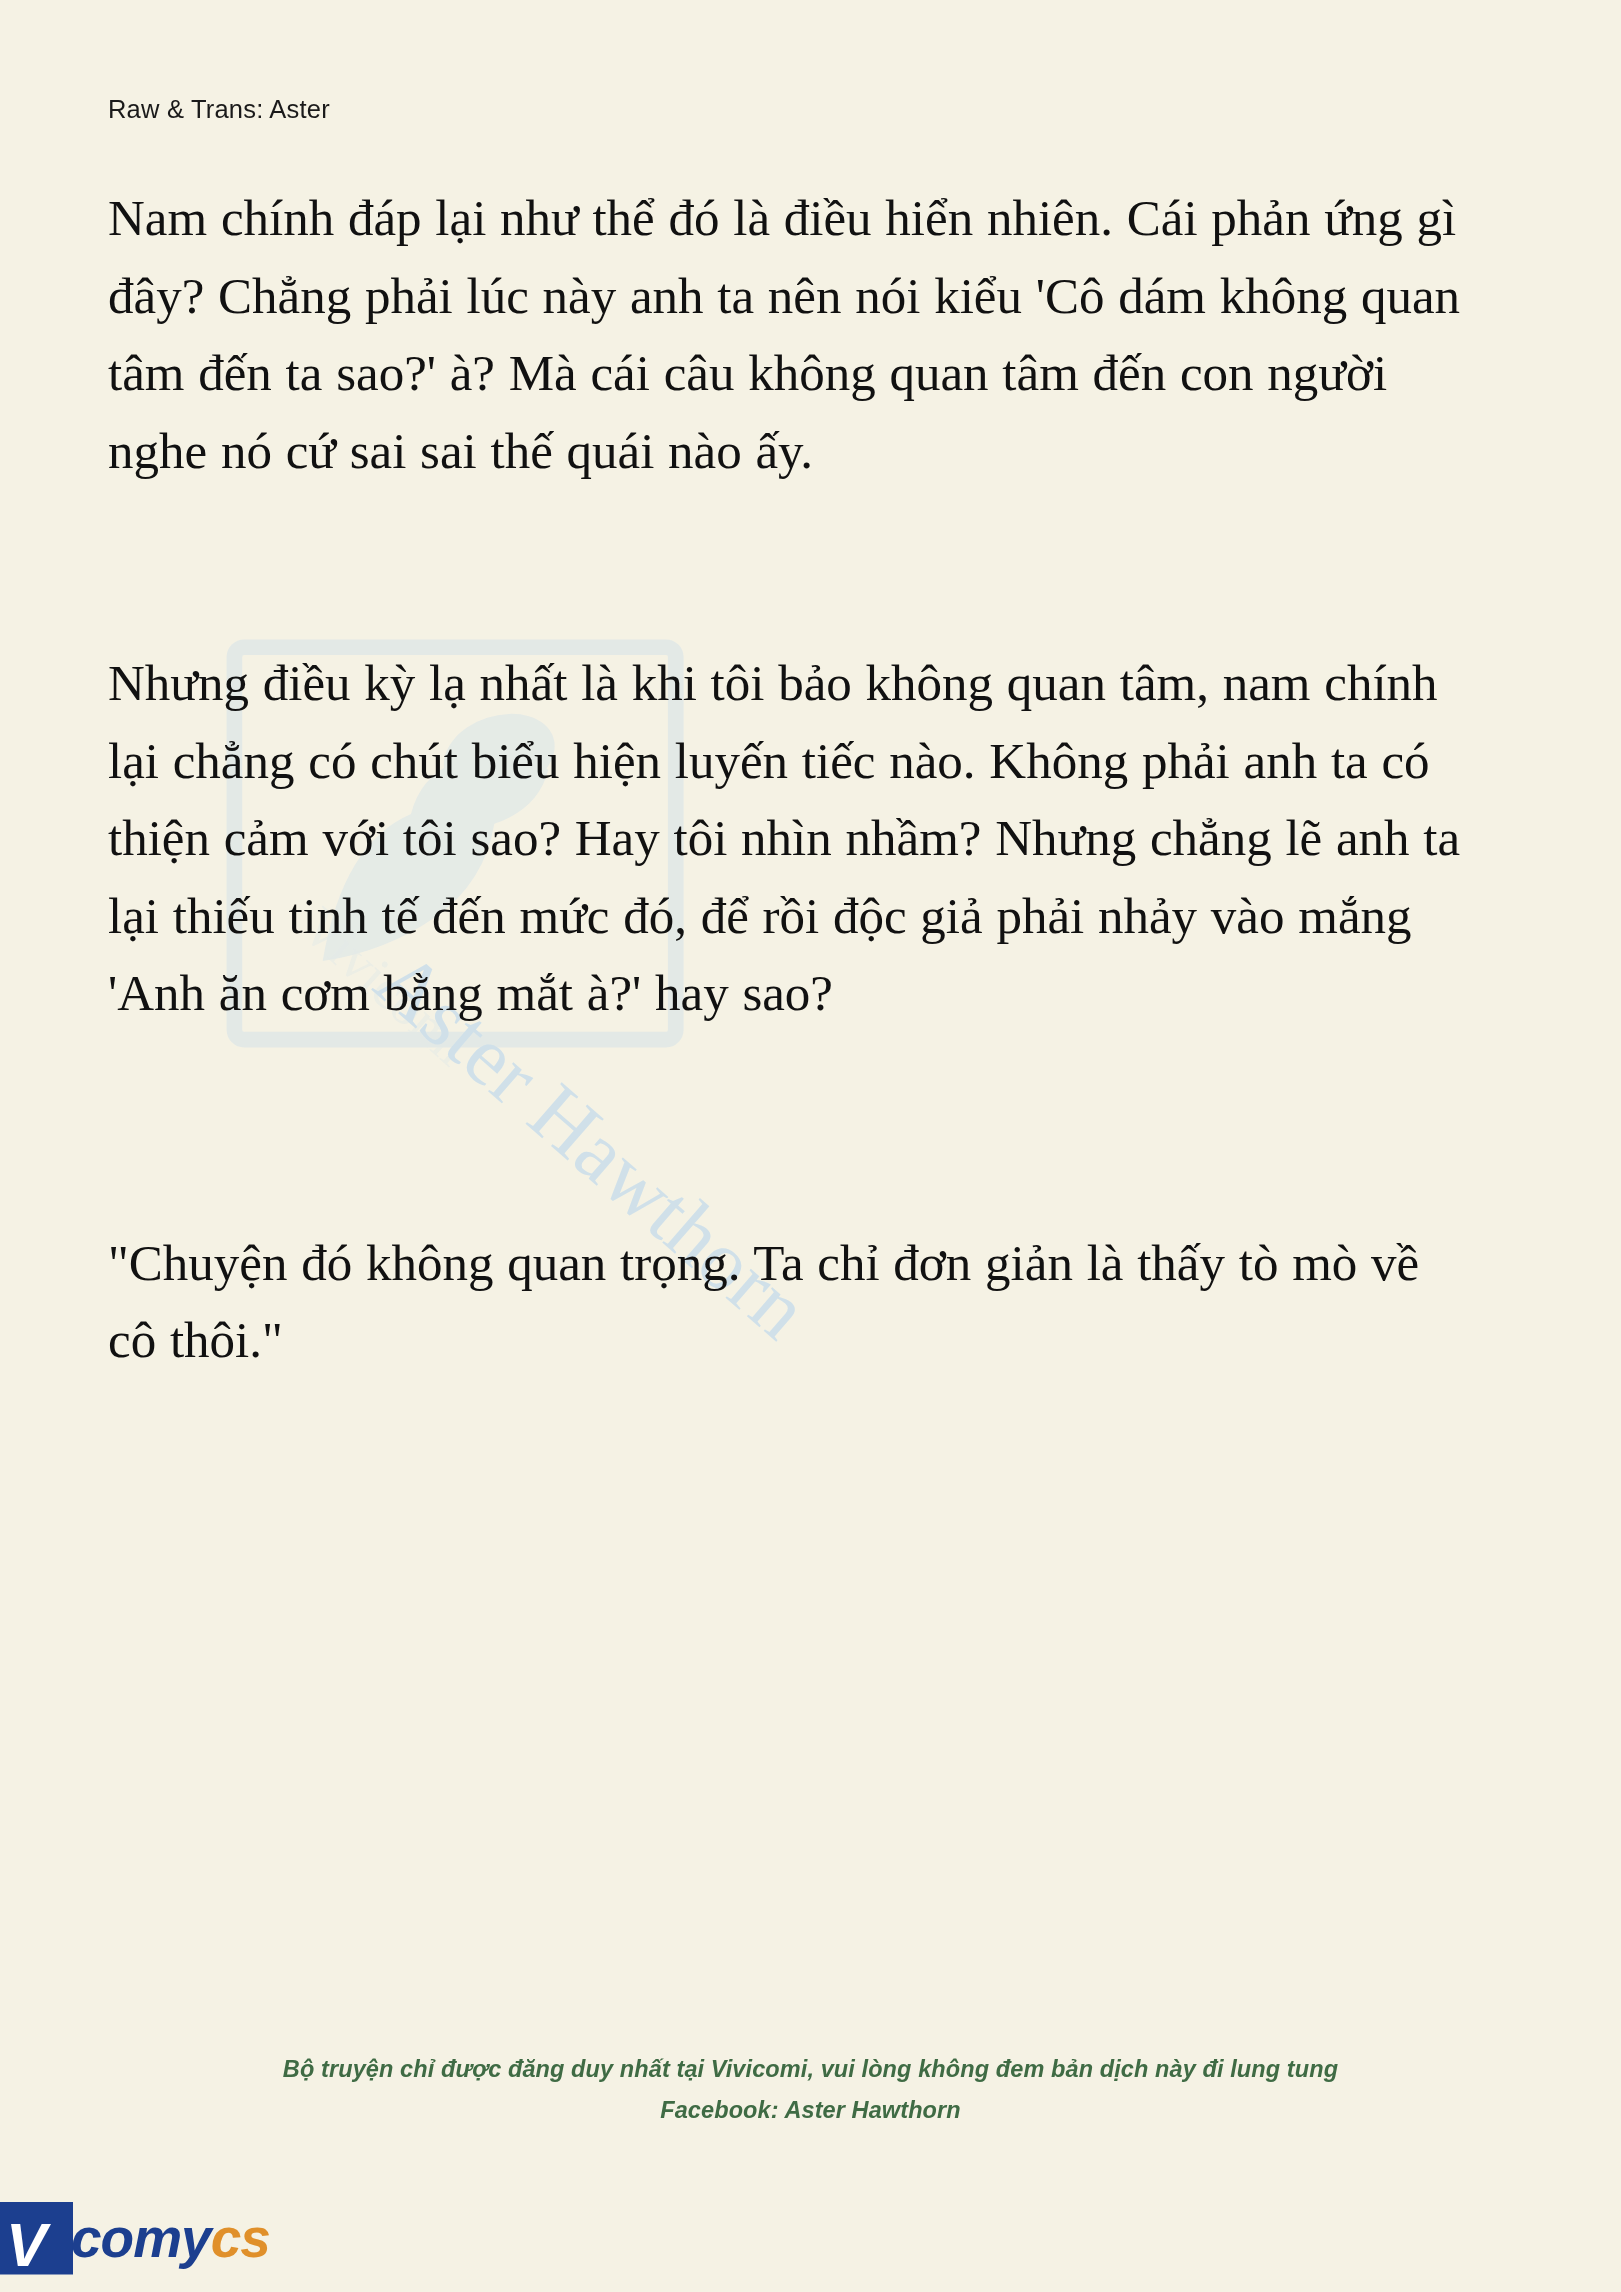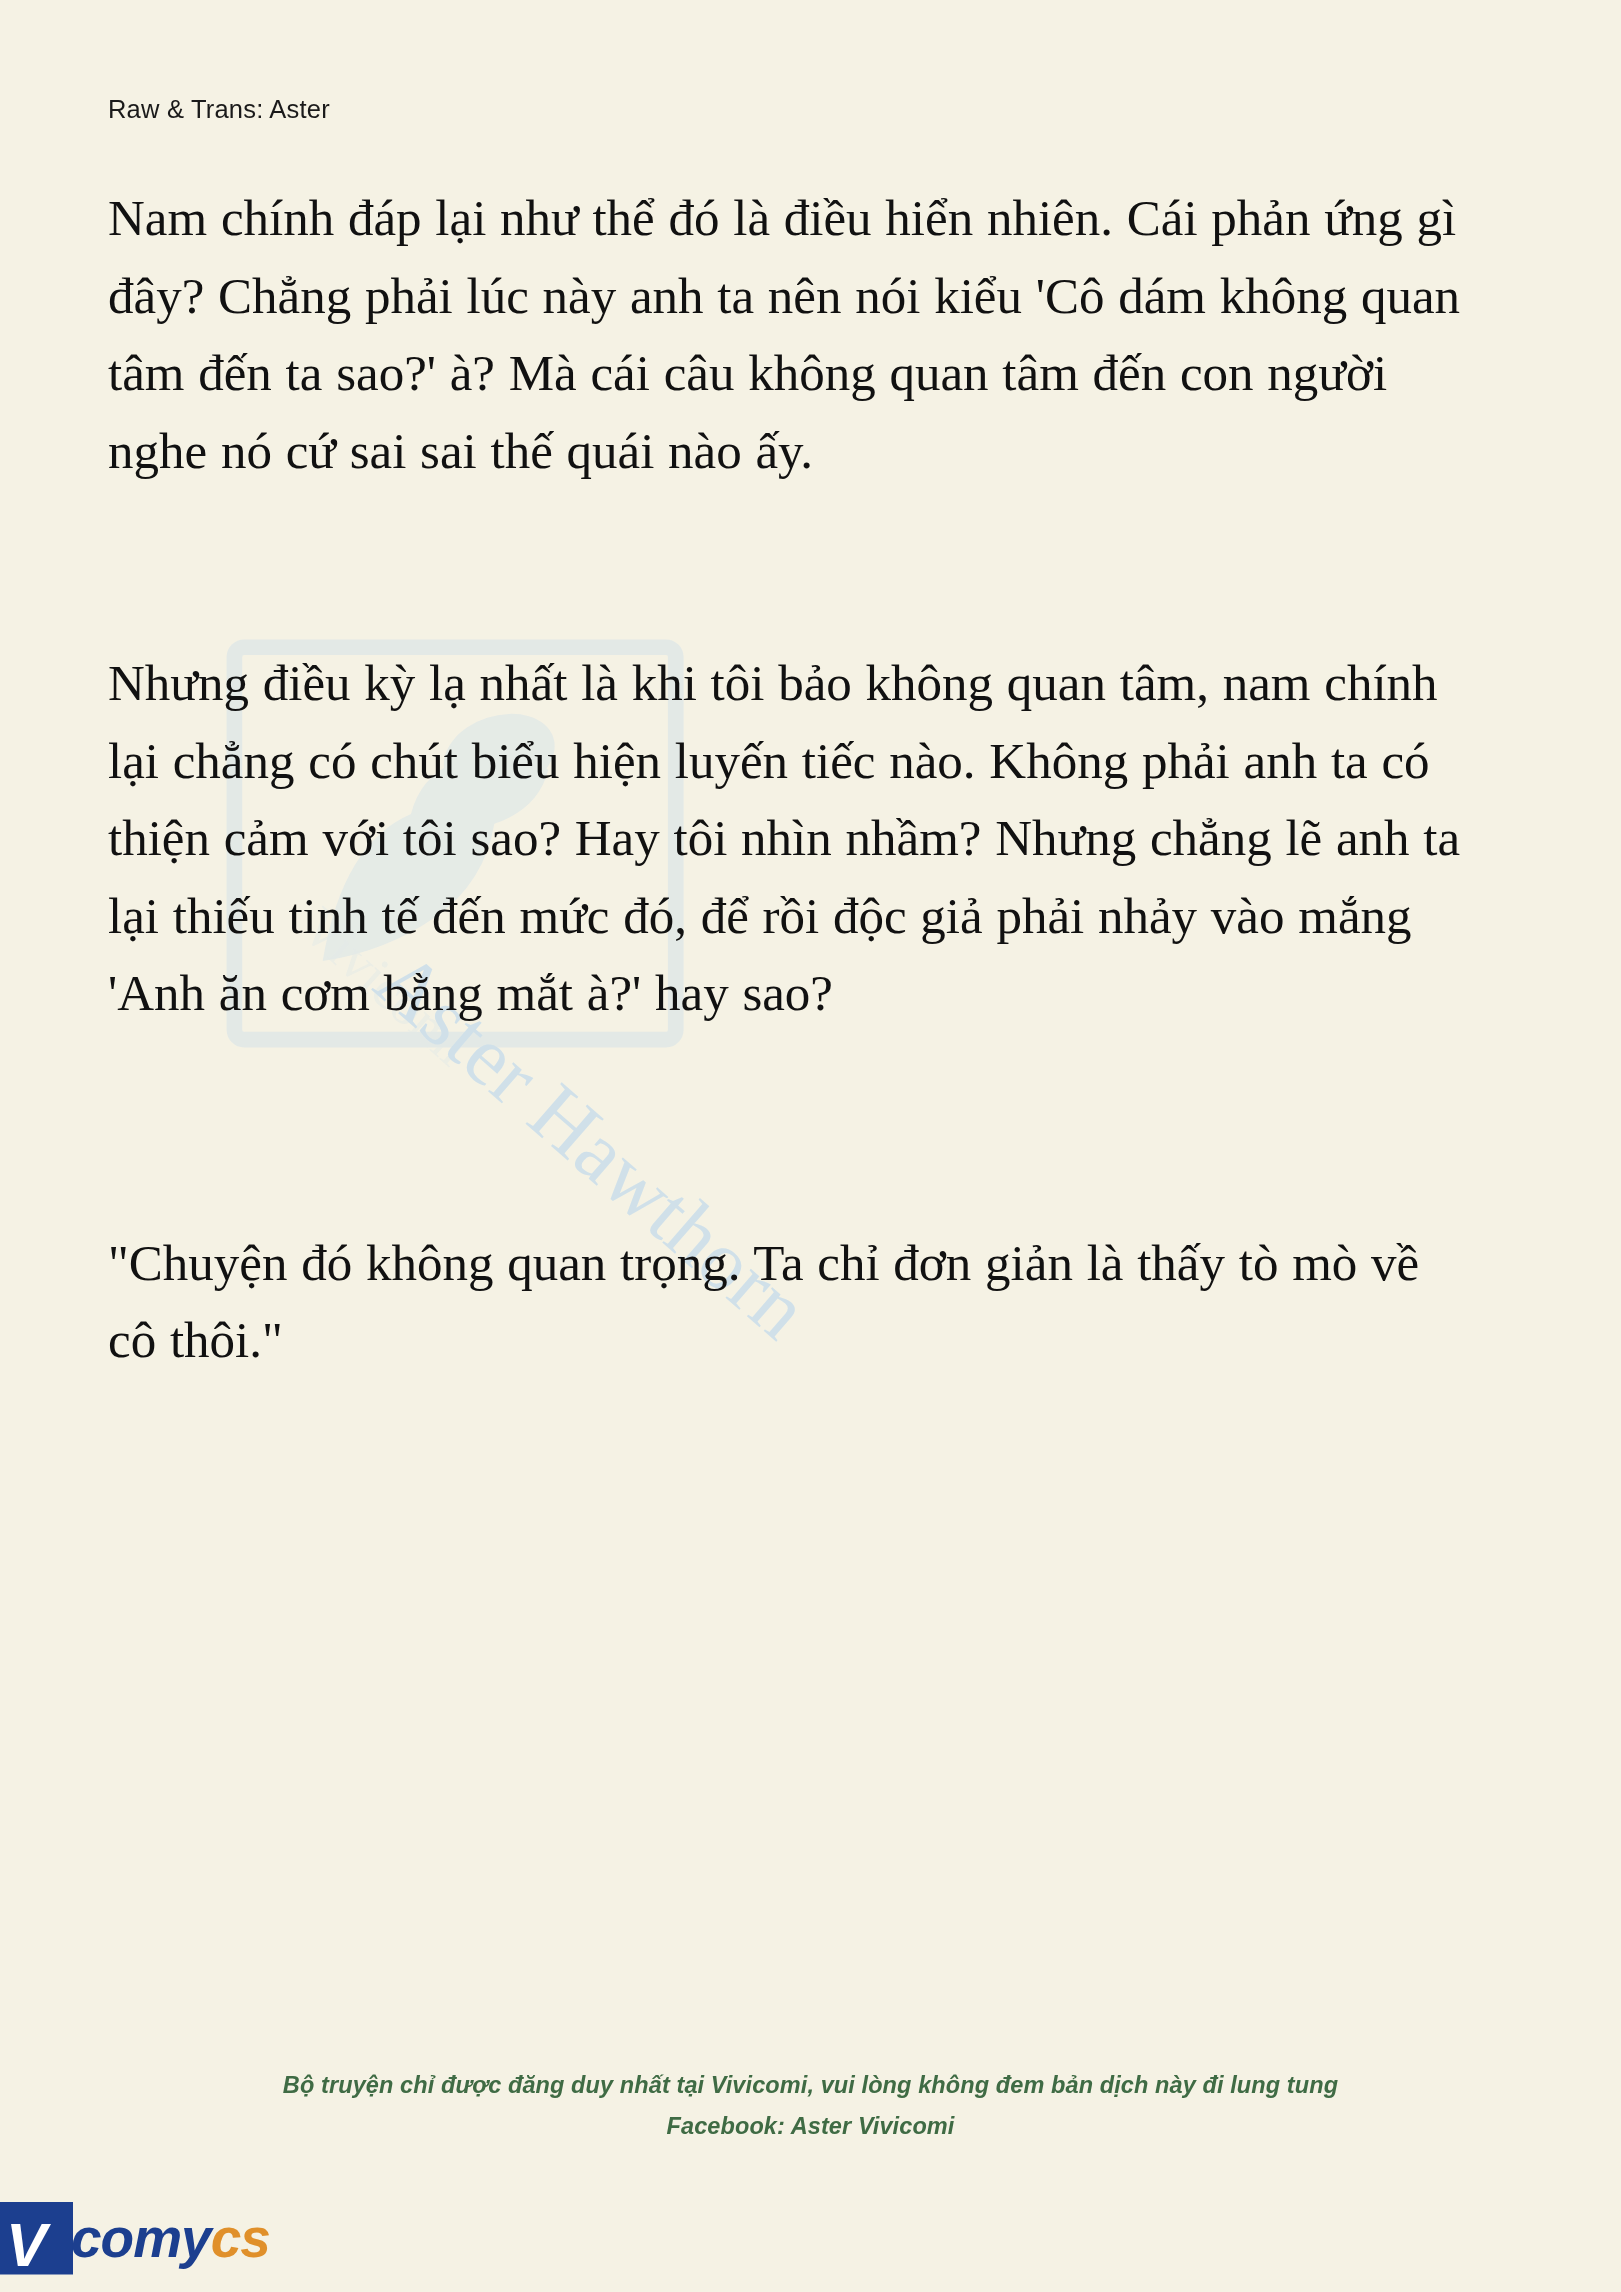--- a/index.html
+++ b/index.html
@@ -89,21 +89,20 @@
   .para.p3 { margin-top: 192px; }
 
   
   .footer-note {
     position: absolute;
     left: 0;
     top: 2049px;
     width: 1621px;
     text-align: center;
     z-index: 3;
-    margin-top: 16px;
   }
   .footer-note div {
     font-family: "Liberation Sans", sans-serif;
     font-size: 23.5px;
     font-weight: bold;
     font-style: italic;
     color: #3f6b44;
     line-height: 1.75;
     letter-spacing: 0.1px;
   }
@@ -176,21 +175,21 @@
   </div>
 
   <div class="content">
     <p class="para p1">Nam chính đáp lại như thể đó là điều hiển nhiên. Cái phản ứng gì đây? Chẳng phải lúc này anh ta nên nói kiểu 'Cô dám không quan tâm đến ta sao?' à? Mà cái câu không quan tâm đến con người nghe nó cứ sai sai thế quái nào ấy.</p>
     <p class="para p2">Nhưng điều kỳ lạ nhất là khi tôi bảo không quan tâm, nam chính lại chẳng có chút biểu hiện luyến tiếc nào. Không phải anh ta có thiện cảm với tôi sao? Hay tôi nhìn nhầm? Nhưng chẳng lẽ anh ta lại thiếu tinh tế đến mức đó, để rồi độc giả phải nhảy vào mắng 'Anh ăn cơm bằng mắt à?' hay sao?</p>
     <p class="para p3">"Chuyện đó không quan trọng. Ta chỉ đơn giản là thấy tò mò về cô thôi."</p>
   </div>
 
   <div class="footer-note">
     <div>Bộ truyện chỉ được đăng duy nhất tại Vivicomi, vui lòng không đem bản dịch này đi lung tung</div>
-    <div>Facebook: Aster Vivicomi</div>
+    <div>Facebook: Aster Hawthorn</div>
   </div>
 
   <div class="brand">
     <div class="brand-badge">
       <div class="brand-v">V</div>
     </div>
     <div class="brand-text"><span>comy</span><span class="accent">cs</span></div>
   </div>
 
 </div>

